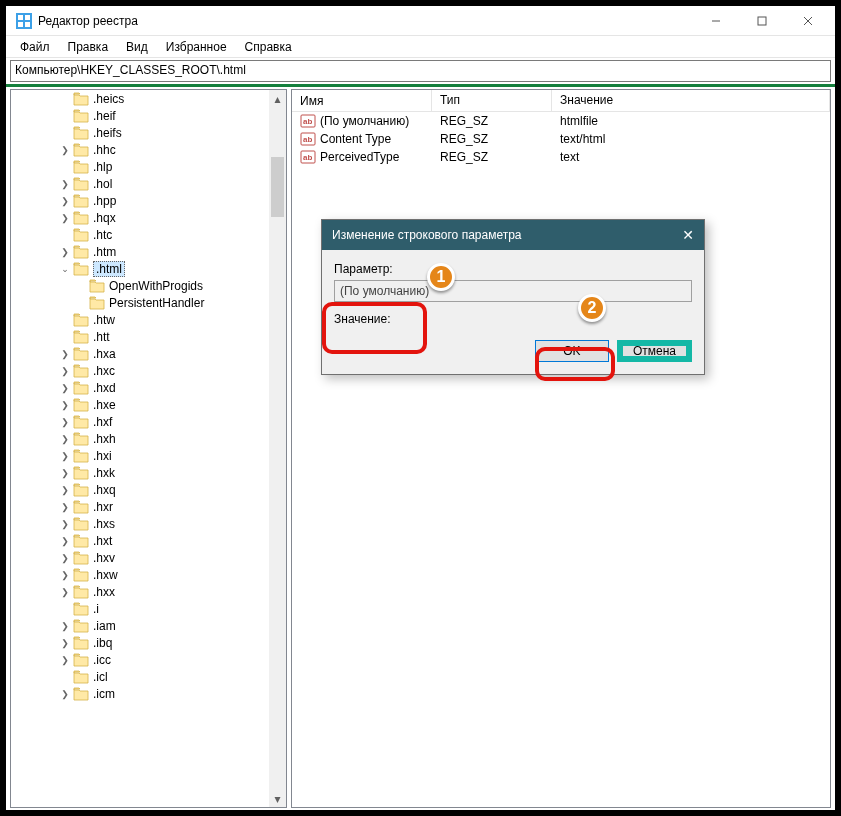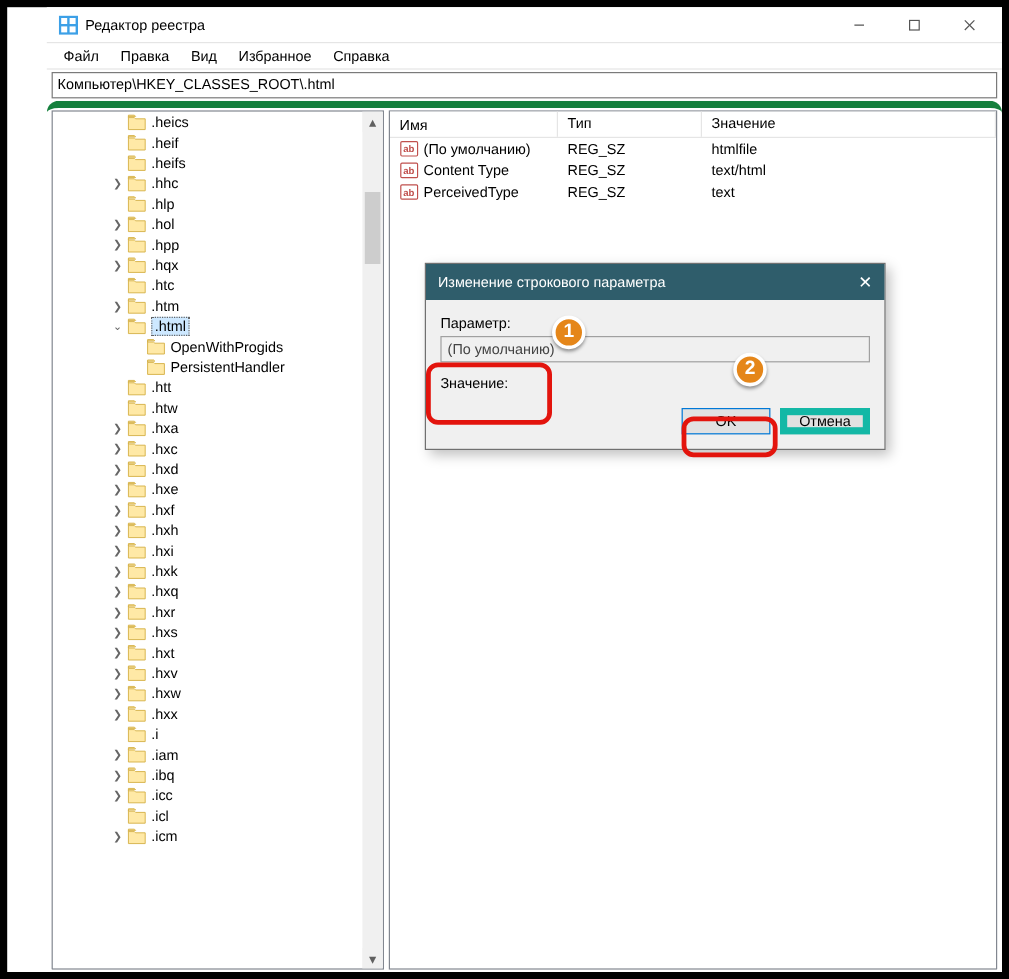--- a/index.html
+++ b/index.html
@@ -9,21 +9,20 @@
     font-size: 12px;
     background: #fff;
     color: #000;
   }
   .outer {
     width: 841px;
     height: 816px;
     border: 6px solid #000;
     position: relative;
     background: #fff;
-    padding-left: 33px;
   }
   .window {
     position: relative;
     width: 100%;
     height: 100%;
     display: flex;
     flex-direction: column;
   }
   .titlebar {
     height: 30px;
@@ -58,23 +57,22 @@
     height: 22px;
     border: 1px solid #7a7a7a;
     margin: 2px 4px;
     padding: 2px 4px;
     font-size: 12px;
     background: #fff;
   }
   .client {
     flex: 1;
     display: flex;
-    border-top: 6px solid #15803d;
+    border-top: 3px solid #15803d;
     overflow: hidden;
-    border-radius: 10px;
   }
   .tree-pane {
     width: 277px;
     border: 1px solid #828790;
     margin: 2px 2px 2px 4px;
     position: relative;
     overflow: hidden;
     background: #fff;
   }
   .tree-scroll {
@@ -422,31 +420,31 @@
                     <span class="label">PersistentHandler</span>
                   </div>
                 </li>
                 <li>
                   <div class="row indent-1">
                     <span class="exp"></span>
                     <span class="folder"><svg viewBox="0 0 16 14">
                         <path d="M1 3 L6 3 L7 4 L15 4 L15 13 L1 13 Z" fill="#ffe9a6" stroke="#d6b34a" stroke-width="0.8"></path>
                         <path d="M1 3 L1 1 L6 1 L7 2 L1 2 Z" fill="#ffe9a6" stroke="#d6b34a" stroke-width="0.8"></path>
                       </svg></span>
+                    <span class="label">.htw</span>
+                  </div>
+                </li>
+                <li>
+                  <div class="row indent-1">
+                    <span class="exp"></span>
+                    <span class="folder"><svg viewBox="0 0 16 14">
+                        <path d="M1 3 L6 3 L7 4 L15 4 L15 13 L1 13 Z" fill="#ffe9a6" stroke="#d6b34a" stroke-width="0.8"></path>
+                        <path d="M1 3 L1 1 L6 1 L7 2 L1 2 Z" fill="#ffe9a6" stroke="#d6b34a" stroke-width="0.8"></path>
+                      </svg></span>
                     <span class="label">.htt</span>
-                  </div>
-                </li>
-                <li>
-                  <div class="row indent-1">
-                    <span class="exp"></span>
-                    <span class="folder"><svg viewBox="0 0 16 14">
-                        <path d="M1 3 L6 3 L7 4 L15 4 L15 13 L1 13 Z" fill="#ffe9a6" stroke="#d6b34a" stroke-width="0.8"></path>
-                        <path d="M1 3 L1 1 L6 1 L7 2 L1 2 Z" fill="#ffe9a6" stroke="#d6b34a" stroke-width="0.8"></path>
-                      </svg></span>
-                    <span class="label">.htw</span>
                   </div>
                 </li>
                 <li>
                   <div class="row indent-1">
                     <span class="exp">❯</span>
                     <span class="folder"><svg viewBox="0 0 16 14">
                         <path d="M1 3 L6 3 L7 4 L15 4 L15 13 L1 13 Z" fill="#ffe9a6" stroke="#d6b34a" stroke-width="0.8"></path>
                         <path d="M1 3 L1 1 L6 1 L7 2 L1 2 Z" fill="#ffe9a6" stroke="#d6b34a" stroke-width="0.8"></path>
                       </svg></span>
                     <span class="label">.hxa</span>

